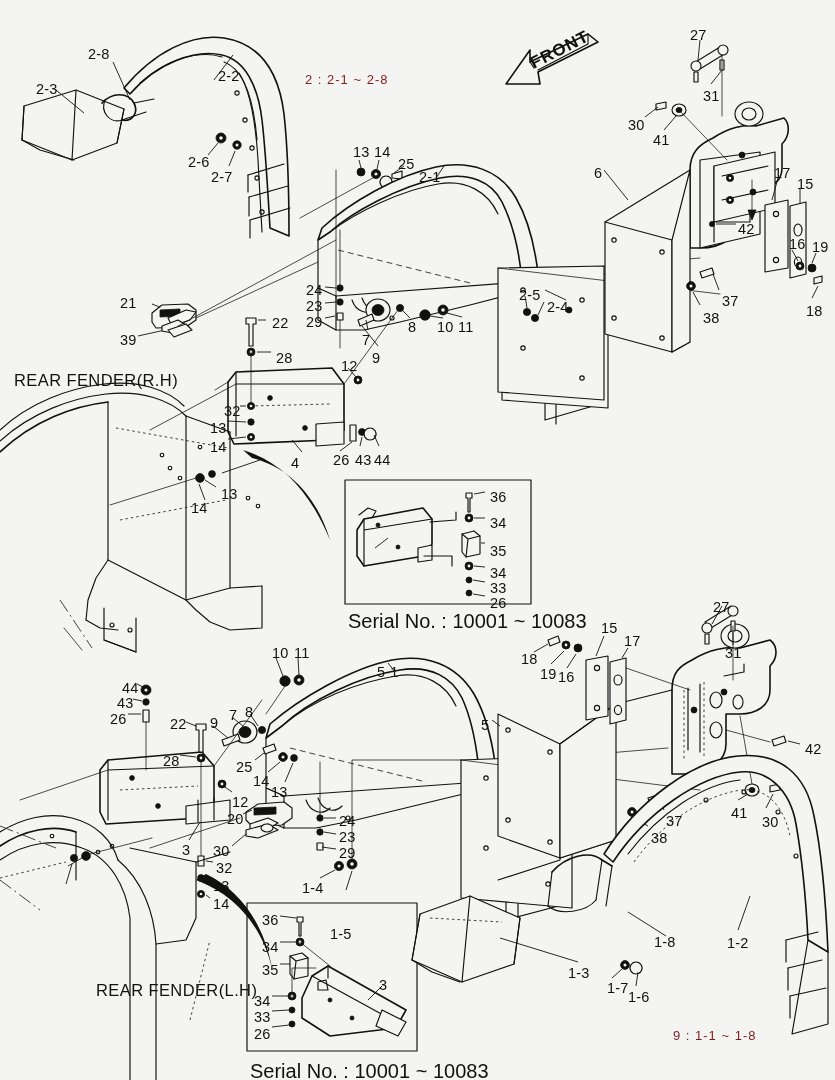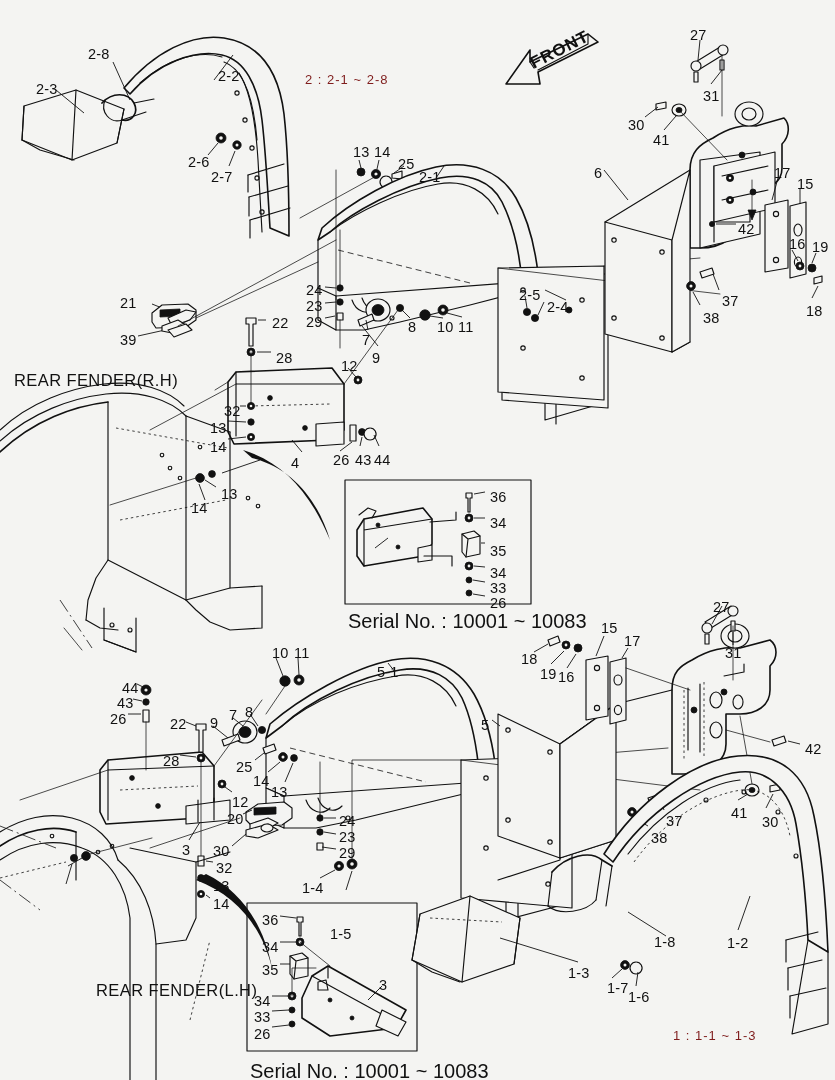--- a/index.html
+++ b/index.html
@@ -730,19 +730,19 @@
       <div class="lbl" style="left: 262px; top: 963px;">35</div>
       <div class="lbl" style="left: 379px; top: 978px;">3</div>
       <div class="lbl" style="left: 254px; top: 994px;">34</div>
       <div class="lbl" style="left: 254px; top: 1010px;">33</div>
       <div class="lbl" style="left: 254px; top: 1027px;">26</div>
     </div>
 <div id="titles">
       <div class="ttl" style="left: 14px; top: 371px;">REAR FENDER(R.H)</div>
       <div class="ttl" style="left: 96px; top: 981px;">REAR FENDER(L.H)</div>
       <div class="leg" style="left: 305px; top: 72px;">2  : 2-1 ~ 2-8</div>
-      <div class="leg" style="left: 673px; top: 1028px;">1 : 1-1 ~ 1-3</div>
+      <div class="leg" style="left: 673px; top: 1028px;">9 : 1-1 ~ 1-8</div>
       <div class="ser" style="left: 348px; top: 610px;">Serial No. : 10001 ~ 10083</div>
       <div class="ser" style="left: 250px; top: 1060px;">Serial No. : 10001 ~ 10083</div>
       <div class="frontTxt" style="left: 528px; top: 40px;">FRONT</div>
     </div>
 
 </div>
 
 </body></html>

